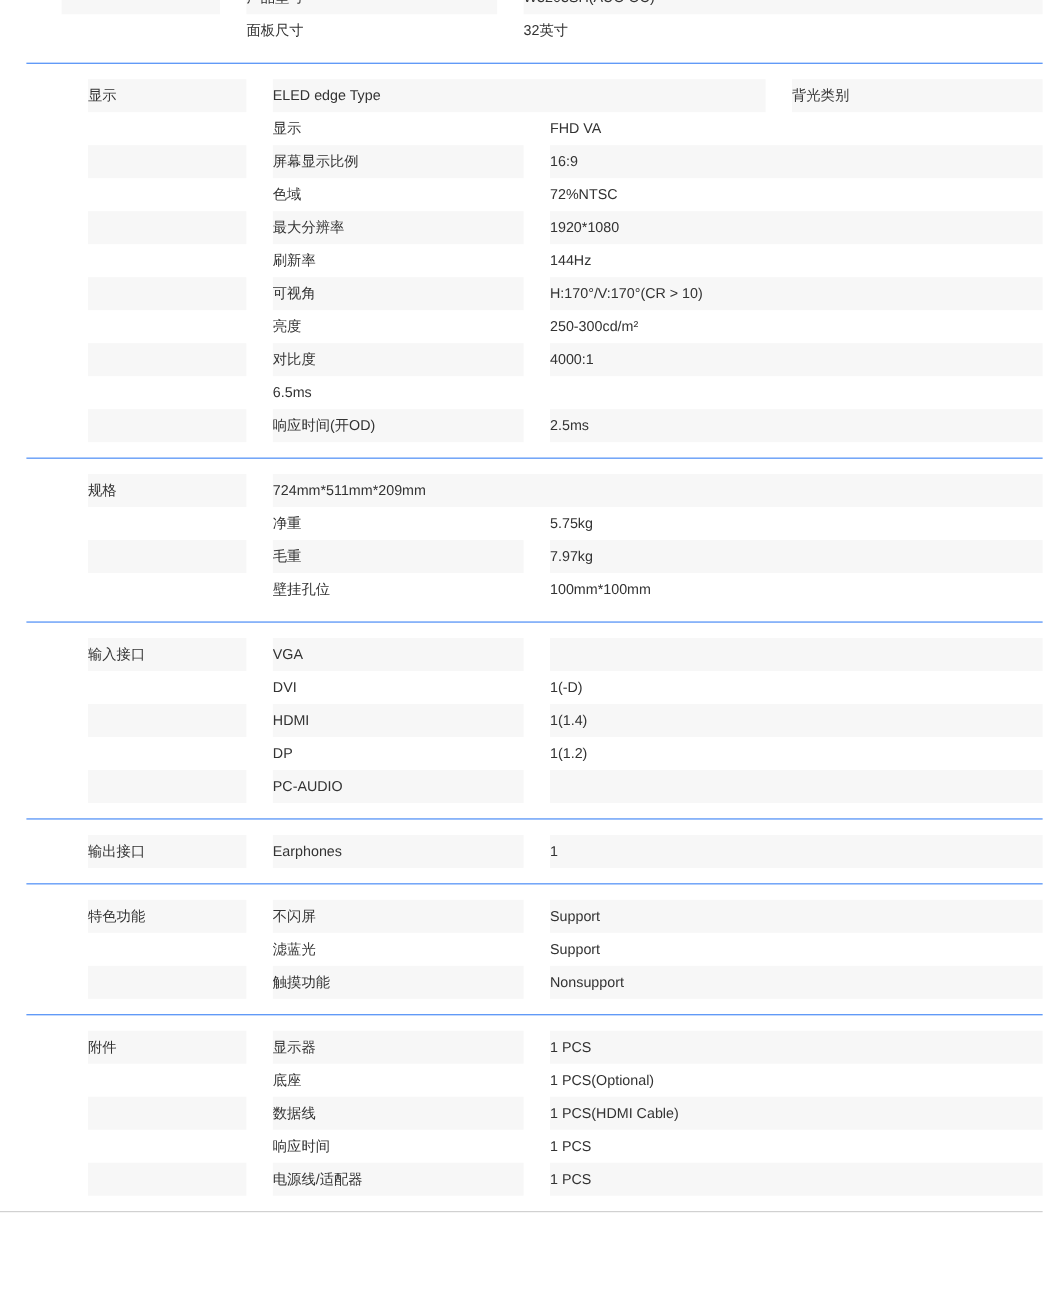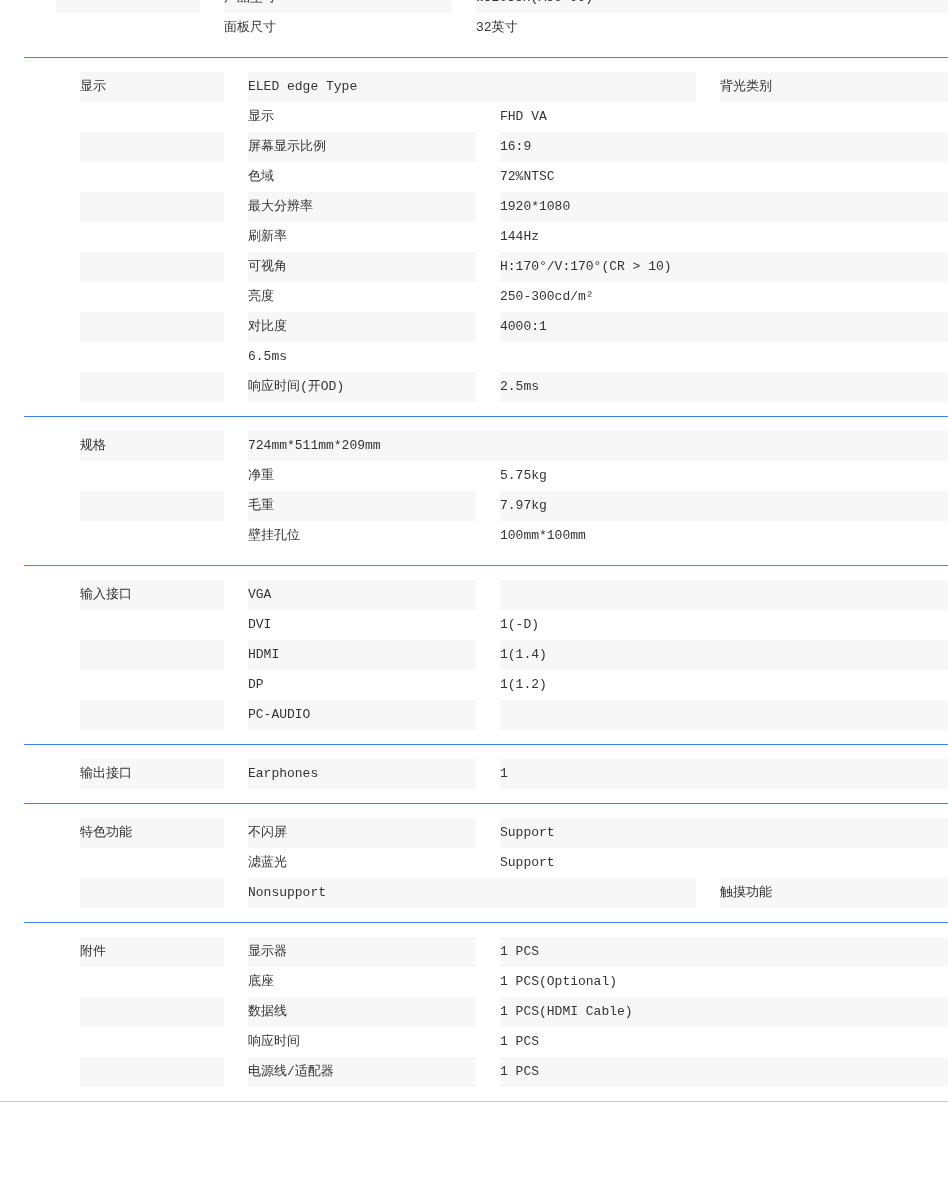--- a/index.html
+++ b/index.html
@@ -35,21 +35,20 @@
   .spec-section.is-clipped {
     
   }
 
   
   .spec-row {
     position: relative;
     height: 30px;
     display: flex;
     align-items: center;
-    font-family: Liberation Mono, monospace;
   }
 
   .cell {
     height: 30px;
     display: flex;
     align-items: center;
     box-sizing: border-box;
     font-size: 13px;
     line-height: 30px;
     white-space: nowrap;
@@ -379,25 +378,25 @@
           <span class="cell-text">滤蓝光</span>
         </div>
         <div class="cell cell-value">
           <span class="cell-text">Support</span>
         </div>
       </div>
       <div class="spec-row shaded">
         <div class="cell cell-group">
           <span class="cell-text"></span>
         </div>
+        <div class="cell cell-name">
+          <span class="cell-text">触摸功能</span>
+        </div>
         <div class="cell cell-value">
           <span class="cell-text">Nonsupport</span>
-        </div>
-        <div class="cell cell-name">
-          <span class="cell-text">触摸功能</span>
         </div>
       </div>
     </div>
     <div class="spec-section" id="section-accessories">
       <div class="spec-row shaded">
         <div class="cell cell-group">
           <span class="cell-text">附件</span>
         </div>
         <div class="cell cell-name">
           <span class="cell-text">显示器</span>

